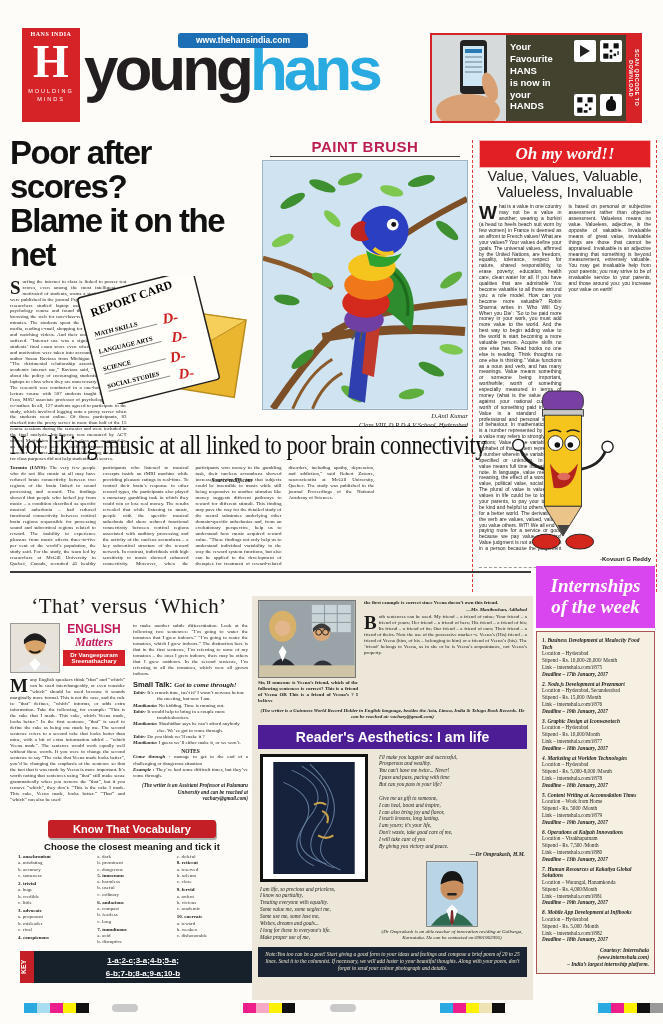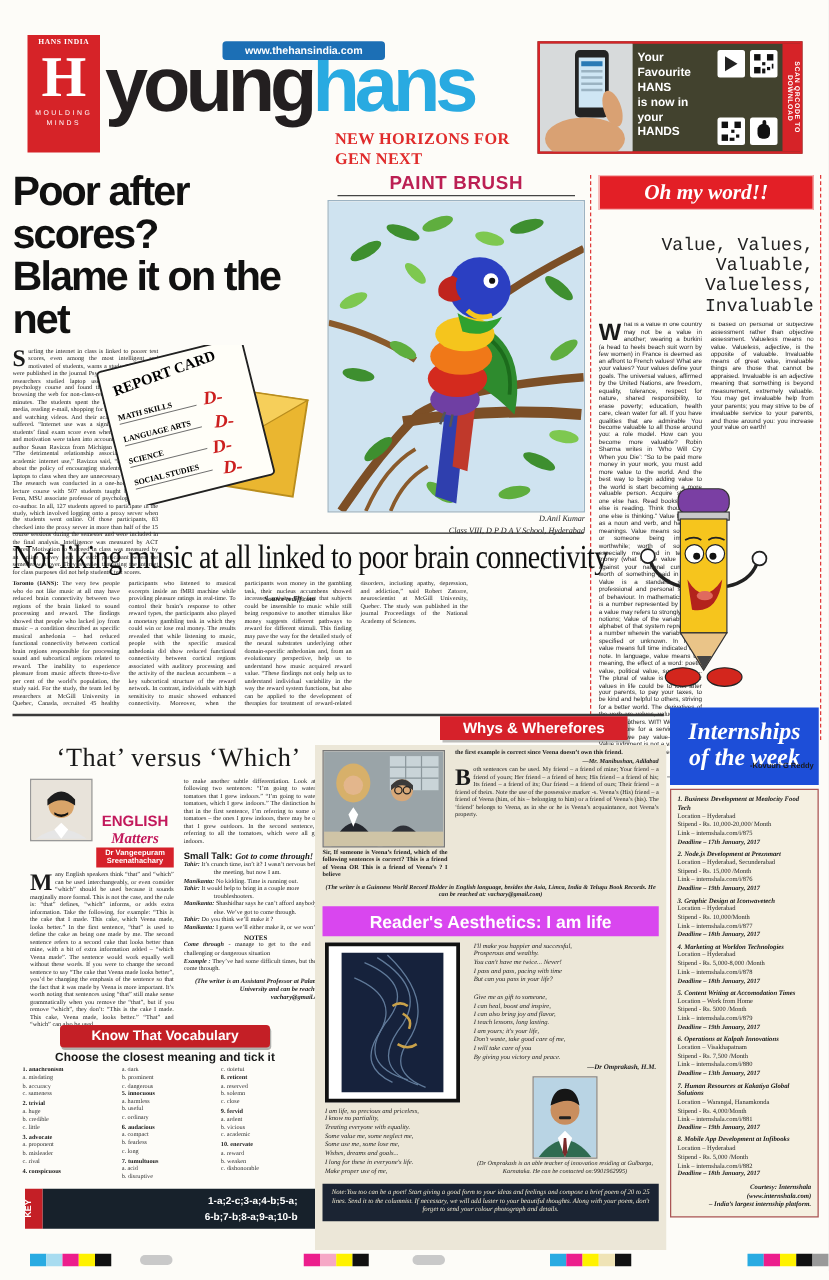--- a/index.html
+++ b/index.html
@@ -38,43 +38,43 @@
   .pb-title { color:#bb1f53; font-family:"Liberation Sans",sans-serif; font-weight:bold; font-size:15px; text-align:center; letter-spacing:.5px; }
   .pb-rule { border-top:1px solid #444; width:92%; margin:1px auto 3px; }
   .pb-art { width:206px; height:250px; border:1px solid #9db3c2; }
   .pb-caption { text-align:right; font-style:italic; font-size:6.5px; line-height:1.35; margin-top:2px; }
 
   .vdash { position:absolute; top:140px; height:452px; border-left:1px dashed #e03a3a; }
 
   
   .omw { position:absolute; left:479px; top:140px; width:172px; }
   .omw-banner { background:#e31f26; border:1px solid #f6b5b5; color:#fff; font-family:"Liberation Serif",serif; font-style:italic; font-weight:bold; font-size:17px; text-align:center; height:28px; line-height:26px; }
-  .omw-head { font-family:Liberation Mono, monospace; font-weight:400; font-size:14.5px; text-align:right; line-height:1.12; color:#222; margin:21px 0 4px; }
+  .omw-head { font-family:Liberation Sans, sans-serif; font-weight:400; font-size:14.5px; text-align:center; line-height:1.12; color:#222; margin:0 0 4px; }
   .omw-body { position:relative; column-count:2; column-gap:7px; column-fill:auto; height:350px; font-family:"Liberation Sans",sans-serif; font-size:5px; line-height:1.18; text-align:justify; overflow:hidden; }
   .omw-pencil { position:absolute; left:22px; top:238px; width:122px; height:172px; z-index:2; }
   .omw-byline { text-align:right; font-family:"Liberation Sans",sans-serif; font-weight:bold; font-size:6px; margin-top:2px; position:relative; z-index:3; }
   .omw-dash { border-top:1px dashed #9a9a9a; margin-top:5px; }
 
   
   .music { position:absolute; left:10px; top:426px; width:457px; border-top:1px solid #222; padding-top:3px; }
   .music-headline { font-family:"Liberation Serif",serif; font-size:27px; letter-spacing:-.5px; white-space:nowrap; transform:scaleX(.83); transform-origin:left; color:#111; }
   .music-body { margin-top:4px; column-count:5; column-gap:7px; column-fill:auto; height:106px; font-size:5px; line-height:1.2; text-align:justify; overflow:hidden; }
 
   .divider2 { position:absolute; left:10px; top:571px; width:521px; height:2px; background:#3a3a3a; }
   .whys-banner { position:absolute; left:352px; top:573px; width:150px; height:19px; background:#d6212a; color:#fff; font-family:"Liberation Sans",sans-serif; font-weight:bold; font-size:12px; text-align:center; line-height:19px; box-shadow:2px 2px 0 rgba(0,0,0,.25); z-index:4; }
 
   
-  .tw { position:absolute; left:24px; top:594px; width:238px; }
+  .tw { position:absolute; left:10px; top:594px; width:238px; }
   .tw-headline { font-family:"Liberation Serif",serif; font-size:21px; text-align:center; letter-spacing:.5px; }
   .tw-cols { display:flex; gap:8px; margin-top:4px; }
   .tw-col { width:115px; }
   .em-box { display:flex; gap:3px; margin-bottom:4px; }
   .em-photo { width:50px; height:50px; border:1px solid #999; background:#e8e3da; flex:none; }
   .em-right { flex:1; }
-  .em-kicker { color:#c2185b; font-family:"Liberation Sans",sans-serif; font-weight:bold; font-size:12px; line-height:1.05; text-align:center;margin-top:28px; }
+  .em-kicker { color:#c2185b; font-family:"Liberation Sans",sans-serif; font-weight:bold; font-size:12px; line-height:1.05; text-align:center; }
   .em-kicker2 { color:#c2185b; font-family:"Liberation Serif",serif; font-style:italic; font-weight:bold; font-size:12px; line-height:1.05; text-align:center; }
   .em-author { background:#d6212a; color:#fff; font-family:"Liberation Sans",sans-serif; font-weight:bold; font-size:6px; text-align:center; padding:2px 1px; margin-top:2px; }
   .tw-text { font-size:5px; line-height:1.2; text-align:justify; }
   .st-head { margin:3px 0 1px; font-family:"Liberation Sans",sans-serif; font-weight:bold; font-size:7.5px; }
   .st-title { font-family:"Liberation Serif",serif; font-style:italic; font-weight:bold; font-size:7px; }
   .dlg { font-size:5px; line-height:1.25; padding-left:24px; text-indent:-24px; }
   .dlg b { font-style:italic; }
   .notes-title { text-align:center; font-weight:bold; font-size:5.5px; margin-top:2px; }
   .note-line, .ex-line { font-size:5px; line-height:1.25; text-align:justify; }
   .tw-credit { font-style:italic; font-weight:bold; font-size:5.2px; text-align:right; margin-top:3px; line-height:1.25; }
@@ -84,21 +84,21 @@
   .whys { display:flex; gap:6px; padding:4px 6px 2px; }
   .whys-left { width:100px; flex:none; }
   .whys-photo { width:98px; height:78px; border:1px solid #777; }
   .whys-q1 { font-weight:bold; font-size:5px; line-height:1.2; text-align:justify; margin-top:2px; }
   .whys-right { flex:1; }
   .whys-q2 { font-weight:bold; font-size:5px; line-height:1.2; text-align:justify; }
   .whys-asker { font-weight:bold; font-style:italic; font-size:5px; text-align:right; margin:1px 0 2px; }
   .whys-answer { font-size:5px; line-height:1.2; text-align:justify; }
   .whys-credit { font-weight:bold; font-style:italic; font-size:5px; text-align:center; padding:2px 8px 3px; line-height:1.25; }
 
-  .aes-header { margin:1px 6px 3px; background:#d946ef; color:#fff; font-family:"Liberation Sans",sans-serif; font-weight:bold; font-size:14px; text-align:center; padding:4px 0; }
+  .aes-header { margin:1px 6px 3px; background:#4c1d95; color:#fff; font-family:"Liberation Sans",sans-serif; font-weight:bold; font-size:14px; text-align:center; padding:4px 0; }
   .aes-body { display:flex; gap:7px; padding:2px 8px; }
   .aes-left { width:112px; flex:none; }
   .aes-art { width:108px; height:128px; border:3px solid #111; background:#fff; padding:5px; }
   .aes-art svg { width:100%; height:100%; }
   .aes-poem { font-style:italic; font-size:5.3px; line-height:1.3; white-space:pre-line; }
   .aes-left .aes-poem { margin-top:4px; }
   .aes-byline { font-weight:bold; font-style:italic; font-size:5.6px; text-align:right; margin-top:1px; }
   .aes-photo { width:52px; height:66px; border:1px solid #888; margin:4px auto 2px; display:block; }
   .aes-credit { font-style:italic; font-size:5px; text-align:center; line-height:1.3; }
   .aes-note { margin:3px 6px; background:#1b2433; color:#f0ead2; font-style:italic; font-size:5.4px; line-height:1.35; padding:4px 6px; text-align:center; }
@@ -106,25 +106,25 @@
   
   .vocab { position:absolute; left:10px; top:820px; width:244px; }
   .vocab-banner { width:168px; margin:0 auto; background:#c41f26; color:#fff; font-family:"Liberation Sans",sans-serif; font-weight:bold; font-size:11px; text-align:center; padding:3px 0; border-radius:3px; box-shadow:1px 2px 0 rgba(0,0,0,.3); }
   .vocab-sub { text-align:center; font-family:"Liberation Sans",sans-serif; font-weight:bold; font-size:9.5px; margin:3px 0 2px; }
   .vocab-cols { column-count:3; column-gap:10px; column-fill:auto; height:94px; font-size:5px; line-height:1.25; padding:0 8px; overflow:hidden; }
   .v-word { font-weight:bold; }
   .v-opts { white-space:pre-line; color:#333; margin-bottom:2px; }
   .vocab-key { display:flex; margin-top:3px; height:32px; width:232px; margin-left:10px; }
   .key-tab { width:14px; background:#c41f26; color:#fff; writing-mode:vertical-rl; transform:rotate(180deg); font-family:"Liberation Sans",sans-serif; font-weight:bold; font-size:7px; text-align:center; }
   .key-body { flex:1; background:#17212b; color:#fff; font-family:"Liberation Sans",sans-serif; font-weight:bold; font-size:8px; display:flex; flex-direction:column; justify-content:space-evenly; padding:0 14px; }
-  .key-row { display:flex; justify-content:flex-end; }
+  .key-row { display:flex; justify-content:center;text-decoration:underline; }
 
   
   .intern { position:absolute; left:536px; top:566px; width:119px; }
-  .intern-header { background:#1d4ed8; color:#fff; font-family:"Liberation Serif",serif; font-style:italic; font-weight:bold; font-size:19px; line-height:1.1; text-align:center; padding:10px 0; white-space:pre-line; }
+  .intern-header { background:#d946ef; color:#fff; font-family:"Liberation Serif",serif; font-style:italic; font-weight:bold; font-size:19px; line-height:1.1; text-align:center; padding:10px 0; white-space:pre-line; }
   .intern-box { border:1px solid #a55; background:#f5f0e1; padding:5px 5px 4px; margin-top:3px; height:343px; overflow:hidden; }
   .i-item { margin-bottom:4px; }
   .i-title { font-weight:bold; font-style:italic; font-size:5.4px; line-height:1.25; }
   .i-details { font-size:5.2px; line-height:1.3; white-space:pre-line; color:#222; }
   .i-deadline { font-weight:bold; font-style:italic; font-size:5.2px; }
   .i-courtesy { text-align:right; font-weight:bold; font-style:italic; font-size:5.4px; white-space:pre-line; line-height:1.3; margin-top:5px; }
 
   
   .printbar { position:absolute; left:0; top:1003px; width:663px; height:14px; }
   .swgrp { position:absolute; top:0; display:flex; }
@@ -137,21 +137,20 @@
 <div class="page">
 
   <div class="logo">
     <div class="logo-brand">HANS INDIA</div>
     <div class="logo-h">H</div>
     <div class="logo-tag">MOULDING
 MINDS</div>
   </div>
   <div class="url-bar">www.thehansindia.com</div>
   <div class="main-title"><span class="t-young">young</span><span class="t-hans">hans</span></div>
-  <div class="horizons">NEW HORIZONS FOR GEN NEXT</div>
 
   <div class="ad">
     <div class="ad-photo">
       <svg viewBox="0 0 74 86" width="74" height="86">
         <rect width="74" height="86" fill="#d7dadb"></rect>
         <rect x="28" y="5" width="27" height="54" rx="4" fill="#232323"></rect>
         <rect x="31" y="11" width="21" height="40" fill="#cfe6f4"></rect>
         <rect x="33" y="14" width="17" height="4" fill="#2a7ab5"></rect>
         <rect x="33" y="21" width="17" height="2" fill="#9bb3c2"></rect>
         <rect x="33" y="26" width="17" height="2" fill="#9bb3c2"></rect>
@@ -317,21 +316,20 @@
     <div class="omw-byline">-Kovuuri G Reddy</div>
     <div class="omw-dash"></div>
   </div>
 
   <div class="music">
     <div class="music-headline">Not liking music at all linked to poor brain connectivity</div>
     <div class="music-body"><b>Toronto (IANS):</b> <span>The very few people who do not like music at all may have reduced brain connectivity between two regions of the brain linked to sound processing and reward. The findings showed that people who lacked joy from music – a condition described as specific musical anhedonia – had reduced functional connectivity between cortical brain regions responsible for processing sound and subcortical regions related to reward. The inability to experience pleasure from music affects three-to-five per cent of the world’s population, the study said. For the study, the team led by researchers at McGill University in Quebec, Canada, recruited 45 healthy participants who listened to musical excerpts inside an fMRI machine while providing pleasure ratings in real-time. To control their brain’s response to other reward types, the participants also played a monetary gambling task in which they could win or lose real money. The results revealed that while listening to music, people with the specific musical anhedonia did show reduced functional connectivity between cortical regions associated with auditory processing and the activity of the nucleus accumbens – a key subcortical structure of the reward network. In contrast, individuals with high sensitivity to music showed enhanced connectivity. Moreover, when the participants won money in the gambling task, their nucleus accumbens showed increased activity. The fact that subjects could be insensible to music while still being responsive to another stimulus like money suggests different pathways to reward for different stimuli. This finding may pave the way for the detailed study of the neural substrates underlying other domain-specific anhedonias and, from an evolutionary perspective, help us to understand how music acquired reward value. “These findings not only help us to understand individual variability in the way the reward system functions, but also can be applied to the development of therapies for treatment of reward-related disorders, including apathy, depression, and addiction,” said Robert Zatorre, neuroscientist at McGill University, Quebec. The study was published in the journal Proceedings of the National Academy of Sciences.</span></div>
   </div>
 
   <div class="divider2"></div>
-  <div class="whys-banner">Whys &amp; Wherefores</div>
 
   <div class="tw">
     <div class="tw-headline">‘That’ versus ‘Which’</div>
     <div class="tw-cols">
       <div class="tw-col">
         <div class="em-box">
           <div class="em-photo">
             <svg viewBox="0 0 52 50" width="48" height="48">
               <rect width="52" height="50" fill="#e8e3da"></rect>
               <path d="M4 50 Q26 34 48 50 Z" fill="#e6e6e6"></path>

